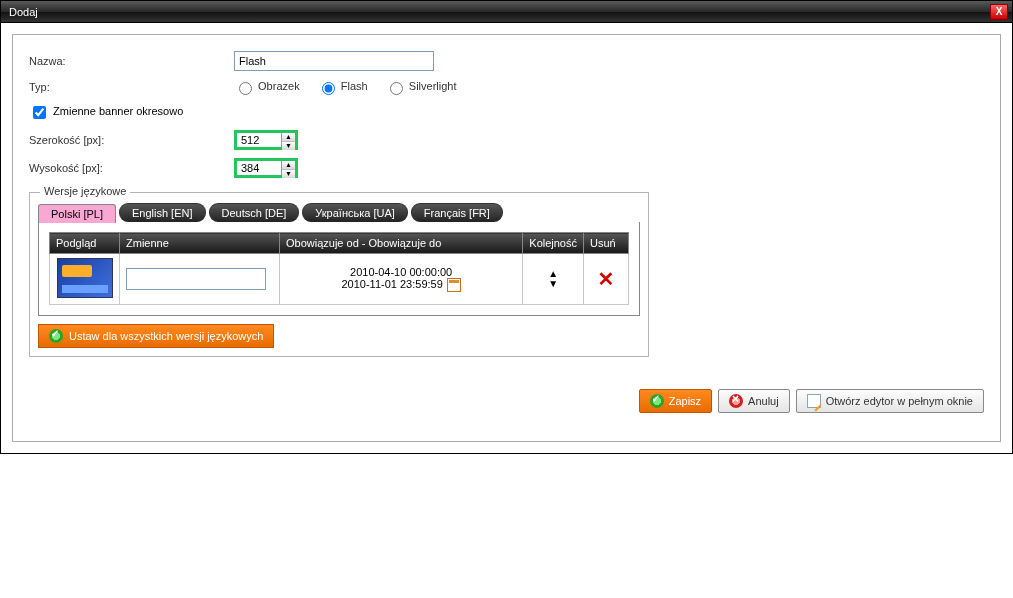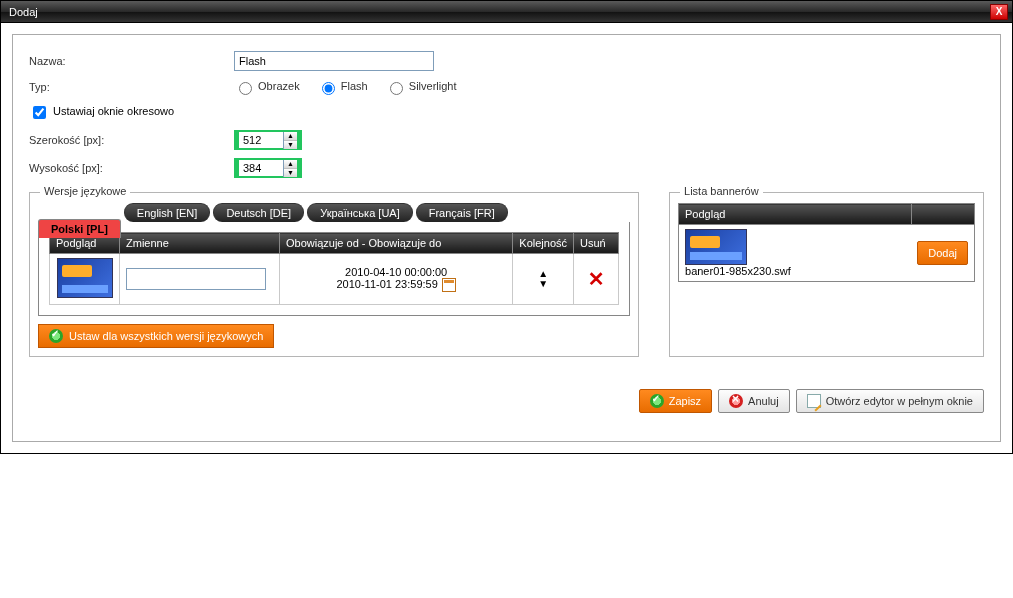--- a/index.html
+++ b/index.html
@@ -59,23 +59,22 @@
   .form-row .lbl { width: 205px; color: #333; }
   .txt {
     border: 1px solid #7f9db9;
     height: 20px;
     padding: 2px 4px;
     font-size: 11px;
   }
   .txt.wide { width: 200px; }
   .spinbox {
     display: inline-flex;
-    border: 5px solid #22c55e;
+    border: 3px solid #22c55e;
     height: 20px;
-    align-items: center;
   }
   .spinbox input {
     border: none;
     width: 44px;
     padding: 2px 4px;
     font-size: 11px;
     outline: none;
   }
   .spinbox .spbtns {
     width: 14px;
@@ -127,25 +126,24 @@
     cursor: pointer;
     border-radius: 3px 3px 0 0;
   }
   .tab.inactive {
     background: linear-gradient(to bottom,#555,#222);
     color: #fff;
     border-color:#333;
     border-radius:9px;
   }
   .tab.active {
-    background: #ef4444;
+    background: #f9a8d4;
     color: #000;
     position: relative;
-    top: 16px;
-    font-weight: bold;
+    top: 1px;
   }
   .tabpanel {
     border: 1px solid #868686;
     border-top: none;
     padding: 10px;
     background:#fff;
   }
 
   table.grid {
     width: 100%;
@@ -262,21 +260,21 @@
       <span class="radios">
         <label><input type="radio" name="t" style=""> <span>Obrazek</span></label>
         <label><input type="radio" name="t" checked="" style=""> <span>Flash</span></label>
         <label><input type="radio" name="t" style=""> <span>Silverlight</span></label>
       </span>
     </div>
 
     <div class="form-row">
       <label>
         <input type="checkbox" class="chk" checked="" style="">
-        <span>Ustawiaj oknie okresowo</span>
+        <span>Zmienne banner okresowo</span>
       </label>
     </div>
 
     <div class="form-row">
       <span class="lbl">Szerokość [px]:</span>
       <span class="spinbox">
         <input value="512" style="">
         <span class="spbtns">
             <div>▲</div>
             <div>▼</div>
@@ -338,44 +336,20 @@
             </tbody>
           </table>
         </div>
 
         <div class="set-all-btn">
           <span class="ic ic-check"></span>
           <span>Ustaw dla wszystkich wersji językowych</span>
         </div>
       </div>
 
-      <div class="fieldset fs-right">
-        <span class="legend">Lista bannerów</span>
-        <table class="rightgrid">
-          <thead>
-            <tr>
-                <th>Podgląd</th>
-                <th style="width:60px"></th>
-              </tr>
-          </thead>
-          <tbody>
-            <tr>
-              <td>
-                <div class="filebox">
-                  <span class="thumb" style="width:62px;height:36px"></span>
-                </div>
-                <div class="fname">baner01-985x230.swf</div>
-              </td>
-              <td style="vertical-align:middle;text-align:center">
-                <span class="btn orange">Dodaj</span>
-              </td>
-            </tr>
-          </tbody>
-        </table>
-      </div>
     </div>
 
     <div class="footer">
       <span class="btn orange">
         <span class="ic ic-check"></span>
         <span>Zapisz</span>
       </span>
       <span class="btn">
         <span class="ic ic-cancel"></span>
         <span>Anuluj</span>

